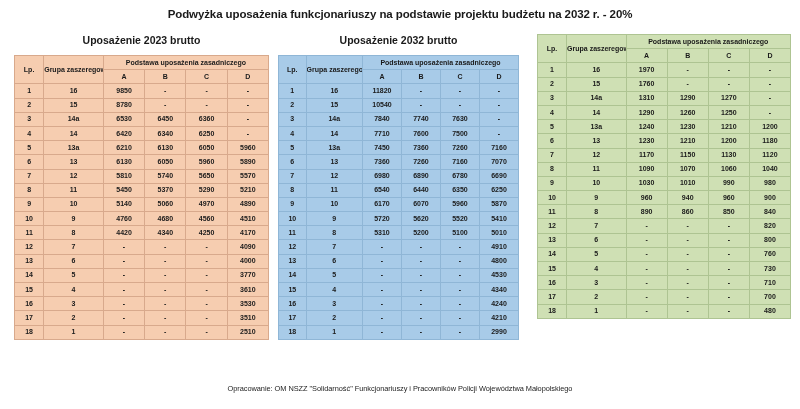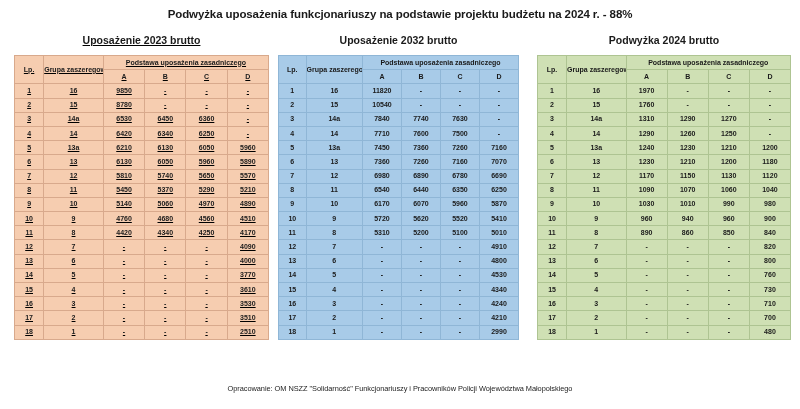--- a/index.html
+++ b/index.html
@@ -32,21 +32,21 @@
     top: 34px;
     left: 0;
     width: 800px;
     height: 340px;
   }
 
   .table-block {
     position: absolute;
     top: 0;
   }
-  .table-block.b1 { left: 14px;  width: 255px; text-decoration: underline; }
+  .table-block.b1 { left: 14px;  width: 255px; }
   .table-block.b2 { left: 278px; width: 241px; }
   .table-block.b3 { left: 537px; width: 254px; }
 
   .subtitle {
     text-align: center;
     font-size: 10.5px;
     font-weight: bold;
     color: #1a1a1a;
     margin-bottom: 9px;
     white-space: nowrap;
@@ -128,21 +128,21 @@
     width: 800px;
     text-align: center;
     font-size: 7.4px;
     color: #222222;
     letter-spacing: -0.05px;
   }
 </style>
 </head>
 <body>
 
-<div id="page-title">Podwyżka uposażenia funkcjonariuszy na podstawie projektu budżetu na 2024 r. - 88%</div>
+<div id="page-title">Podwyżka uposażenia funkcjonariuszy na podstawie projektu budżetu na 2032 r. - 20%</div>
 
 <div class="tables-row">
 
   <div class="table-block b1 theme-peach">
     <div class="subtitle">Uposażenie 2023 brutto</div>
     <table class="grid">
       <colgroup>
           <col class="c-lp">
           <col class="c-grp">
           <col class="c-abcd">
@@ -479,21 +479,20 @@
             <td class="val-cell">-</td>
             <td class="val-cell">-</td>
             <td class="val-cell">-</td>
             <td class="val-cell">2990</td>
           </tr>
         </tbody>
     </table>
   </div>
 
   <div class="table-block b3 theme-green">
-    <div class="subtitle">Podwyżka 2024 brutto</div>
     <table class="grid">
       <colgroup>
           <col class="c-lp">
           <col class="c-grp">
           <col class="c-abcd">
           <col class="c-abcd">
           <col class="c-abcd">
           <col class="c-abcd">
         </colgroup>
       <tbody>

